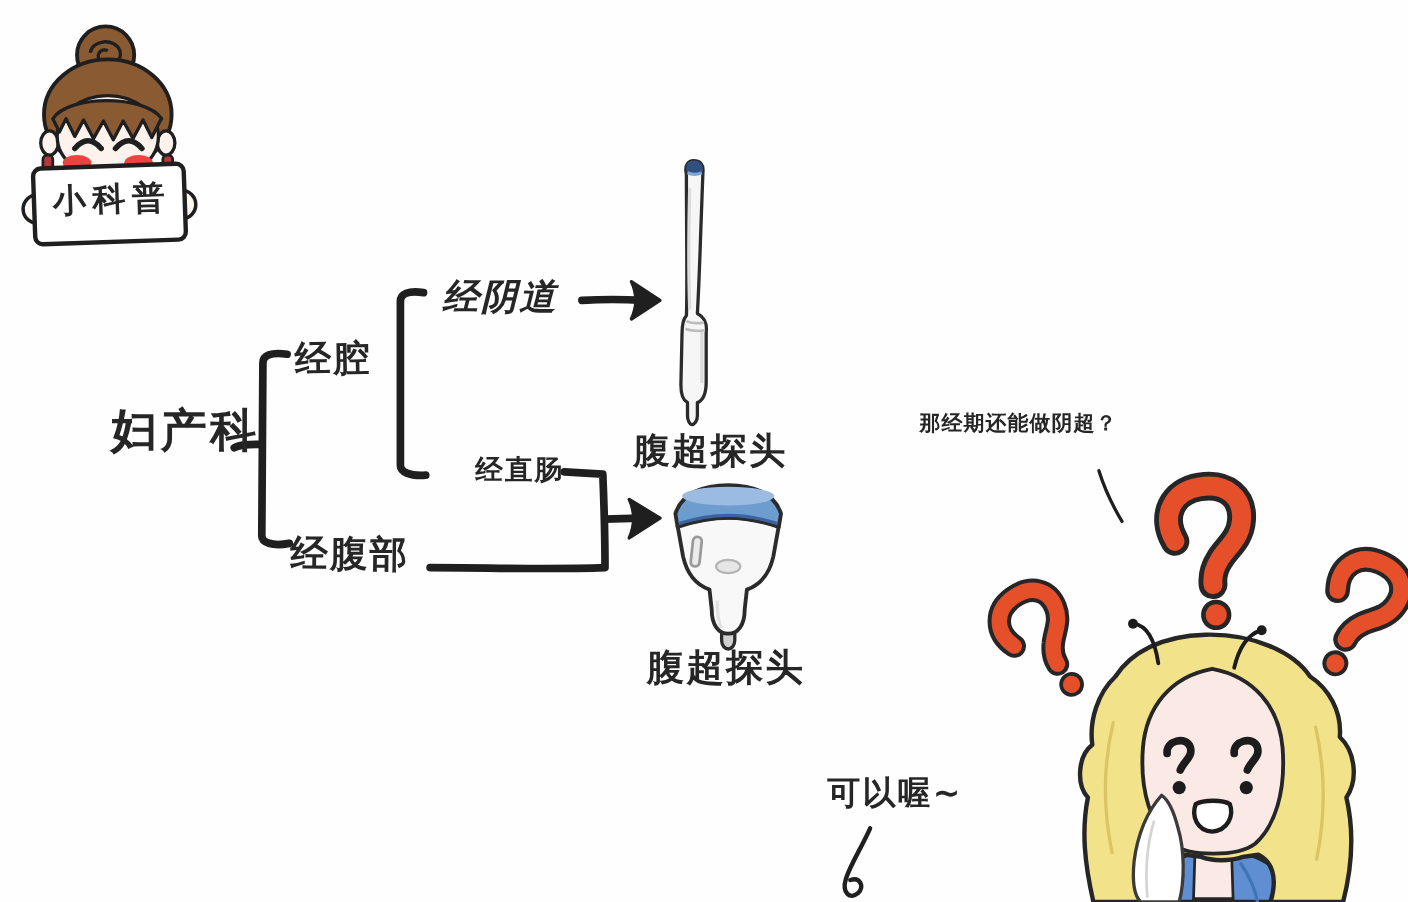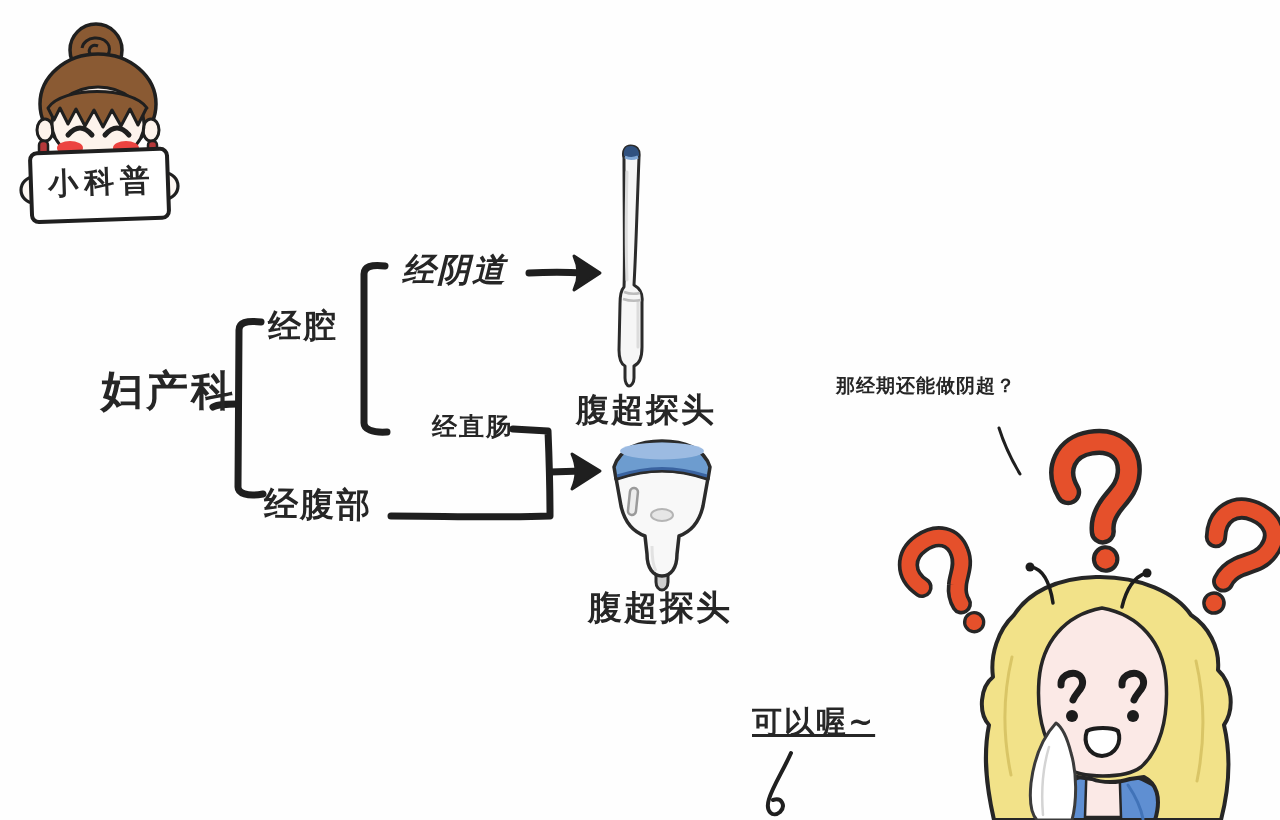--- a/index.html
+++ b/index.html
@@ -87,21 +87,21 @@
   <path fill="#f8f8f8" stroke="#2b2b2b" stroke-width="3.5" stroke-linejoin="round" d="M 16 42 C 49 32 75 32 108 42 L 103 70 C 99 88 90 96 79 100 L 77 118 C 77 132 71 140 62 140 C 53 140 47 132 47 118 L 45 100 C 34 96 25 88 21 70 Z"></path>
   <path fill="#6d9ccf" stroke="#2b2b2b" stroke-width="3.5" stroke-linejoin="round" d="M 14 31 C 20 12 40 5 62 5 C 84 5 104 12 110 31 L 108 43 C 75 32 49 32 16 43 Z"></path>
   <ellipse cx="62" cy="15" rx="42" ry="8.5" fill="#9cbbe2"></ellipse>
   <path fill="none" stroke="#3a63a0" stroke-width="3" d="M 17 40 C 49 30 75 30 107 40"></path>
   <rect x="29" y="52" width="8" height="27" rx="4" fill="#ececec" stroke="#9a9a9a" stroke-width="2.5" transform="rotate(6 33 65)"></rect>
   <ellipse cx="62" cy="79" rx="11" ry="6" fill="#e6e6e6" stroke="#b5b5b5" stroke-width="2"></ellipse>
   <path fill="none" stroke="#e2e2e2" stroke-width="3" d="M 52 110 C 52 122 53 130 56 135"></path>
 </svg>
 
 <div class="hand" style="left:836px;top:373px;font-size:19px;letter-spacing:1px;">那经期还能做阴超？</div>
-<div class="hand" style="left:752px;top:702px;font-size:30px;text-decoration:underline;">可以喔~</div>
+<div class="hand" style="left:752px;top:702px;font-size:30px;">可以喔~</div>
 
 <svg class="abs" style="left:890px;top:425px;" width="390" height="395" viewBox="0 0 390 395">
 
   <g>
     <path d="M 148 395 C 156 366 180 350 212 348 C 250 346 277 362 294 395 Z" fill="#5f8fd2" stroke="#262626" stroke-width="4"></path>
     <path d="M 238 360 C 246 372 251 383 253 394" fill="none" stroke="#4173b8" stroke-width="3" stroke-linecap="round"></path>
     <path d="M 176 364 C 170 374 166 384 164 394" fill="none" stroke="#4173b8" stroke-width="3" stroke-linecap="round"></path>
   </g>
 
   <path d="M 197 330 L 229 330 L 231 392 L 195 392 Z" fill="#fbe9e6" stroke="#262626" stroke-width="2.5"></path>

